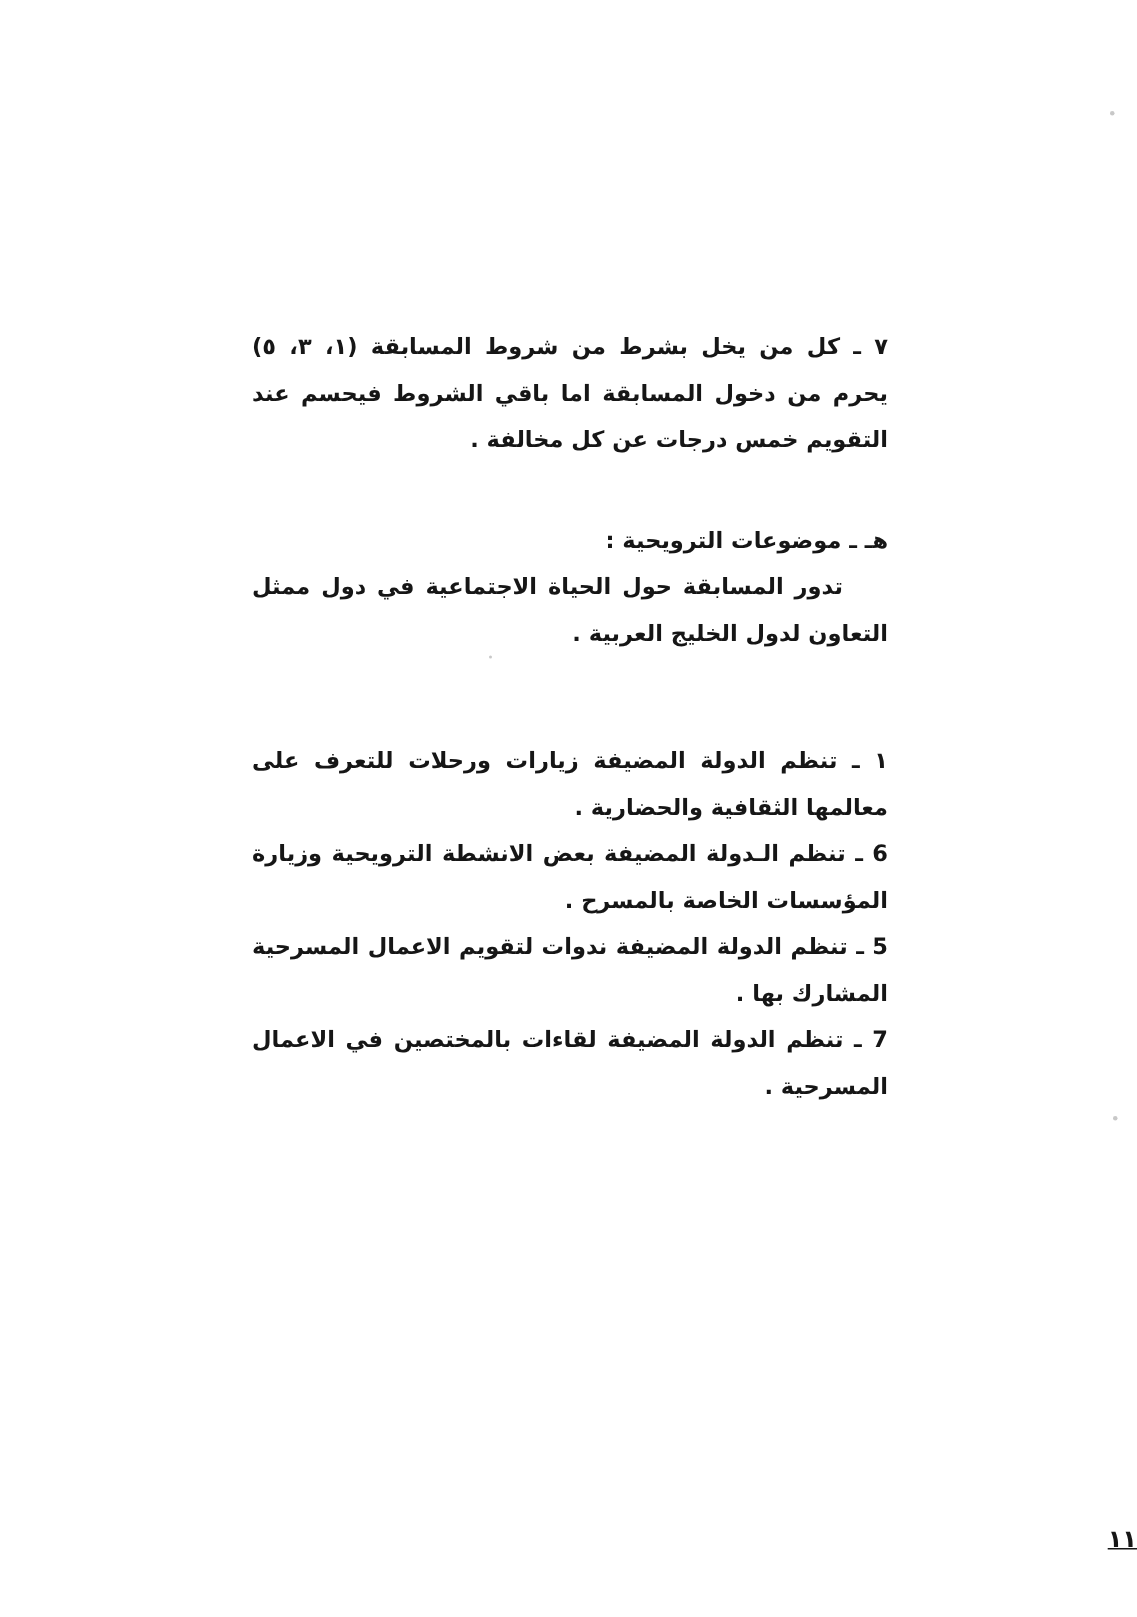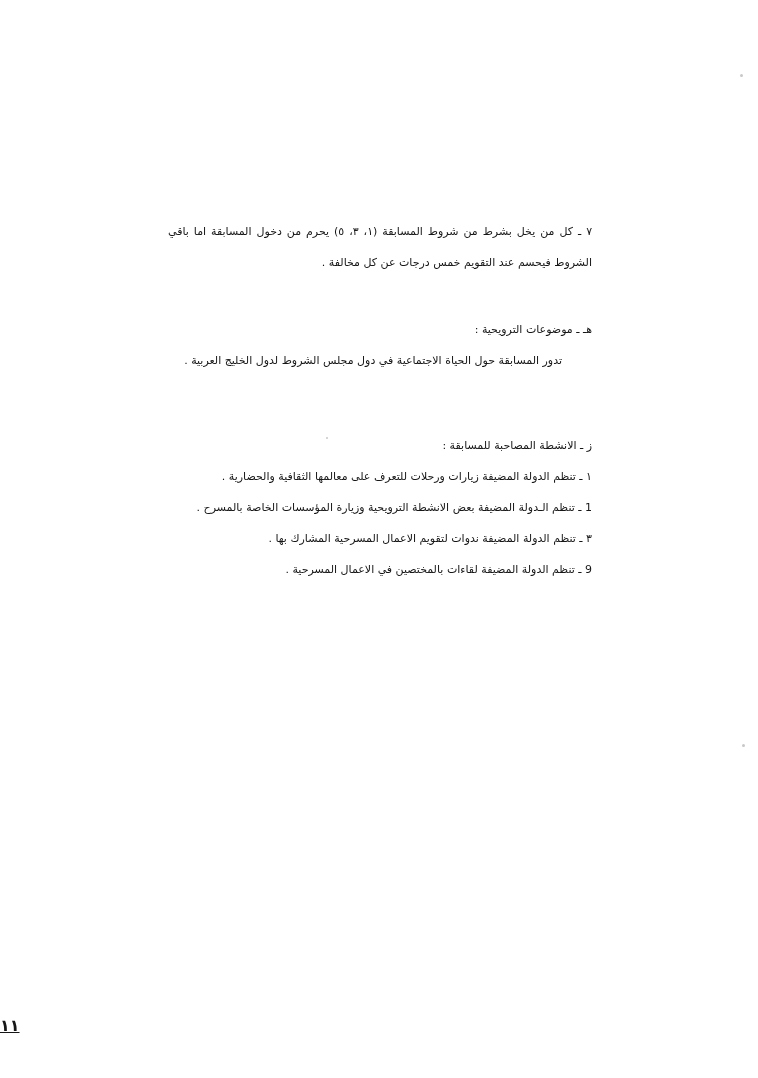--- a/index.html
+++ b/index.html
@@ -16,22 +16,22 @@
     font-family: "DejaVu Sans", sans-serif;
     color: #161616;
   }
   .content {
     position: absolute;
     top: 216px;
     right: 166px;
     width: 424px;
     direction: rtl;
     text-align: justify;
-    font-size: 11px;
-    font-weight: 400;
+    font-size: 15px;
+    font-weight: 700;
     line-height: 31px;
     letter-spacing: 0;
   }
   .para, .heading {
     margin: 0;
     padding: 0;
   }
   .indent-first {
     text-indent: 30px;
   }
@@ -40,21 +40,21 @@
   .sp-after-body-w  { height: 26px; }
   .list-item {
     margin: 0;
     padding: 0;
   }
   .page-number {
     position: absolute;
     top: 1016px;
     left: 0;
     width: 100%;
-    text-align: left;
+    text-align: right;
     direction: rtl;
     font-size: 16px;
     font-weight: 700;
     color: #161616;
     text-decoration: underline;
   }
   .speck {
     position: absolute;
     border-radius: 50%;
     background: #9a9a9a;
@@ -70,37 +70,36 @@
 <div class="page">
 
   <div class="content">
 
     <p class="para">٧ ـ كل من يخل بشرط من شروط المسابقة (١، ٣، ٥) يحرم من دخول المسابقة اما باقي الشروط فيحسم عند التقويم خمس درجات عن كل مخالفة .</p>
 
     <div class="sp-after-clause7"></div>
 
     <p class="heading">هـ ـ موضوعات الترويحية :</p>
 
-    <p class="para indent-first">تدور المسابقة حول الحياة الاجتماعية في دول مجلس الشروط لدول الخليج العربية .</p>
+    <p class="para indent-first">تدور المسابقة حول الحياة الاجتماعية في دول ممثل التعاون لدول الخليج العربية .</p>
 
     <div class="sp-after-body-h"></div>
 
 
 
     <div class="sp-after-body-w"></div>
 
-    <p class="heading">ز ـ الانشطة المصاحبة للمسابقة :</p>
 
     <p class="list-item">١ ـ تنظم الدولة المضيفة زيارات ورحلات للتعرف على معالمها الثقافية والحضارية .</p>
 
-    <p class="list-item">1 ـ تنظم الـدولة المضيفة بعض الانشطة الترويحية وزيارة المؤسسات الخاصة بالمسرح .</p>
+    <p class="list-item">6 ـ تنظم الـدولة المضيفة بعض الانشطة الترويحية وزيارة المؤسسات الخاصة بالمسرح .</p>
 
-    <p class="list-item">٣ ـ تنظم الدولة المضيفة ندوات لتقويم الاعمال المسرحية المشارك بها .</p>
+    <p class="list-item">5 ـ تنظم الدولة المضيفة ندوات لتقويم الاعمال المسرحية المشارك بها .</p>
 
-    <p class="list-item">9 ـ تنظم الدولة المضيفة لقاءات بالمختصين في الاعمال المسرحية .</p>
+    <p class="list-item">7 ـ تنظم الدولة المضيفة لقاءات بالمختصين في الاعمال المسرحية .</p>
 
   </div>
 
   <div class="page-number">١١</div>
 
   <div class="speck speck-1"></div>
   <div class="speck speck-2"></div>
   <div class="speck speck-3"></div>
 
 </div>

